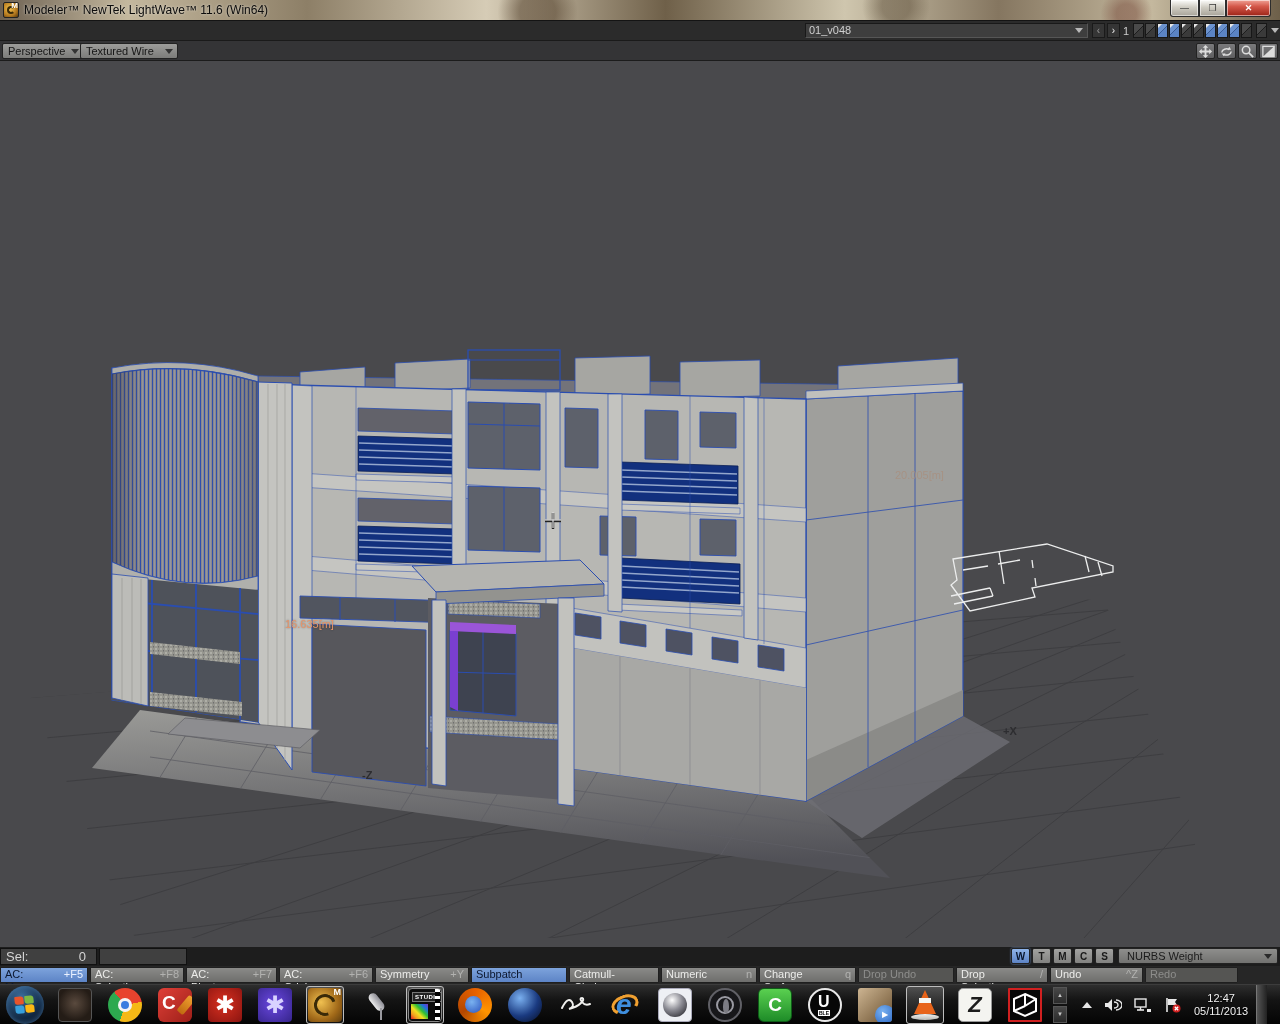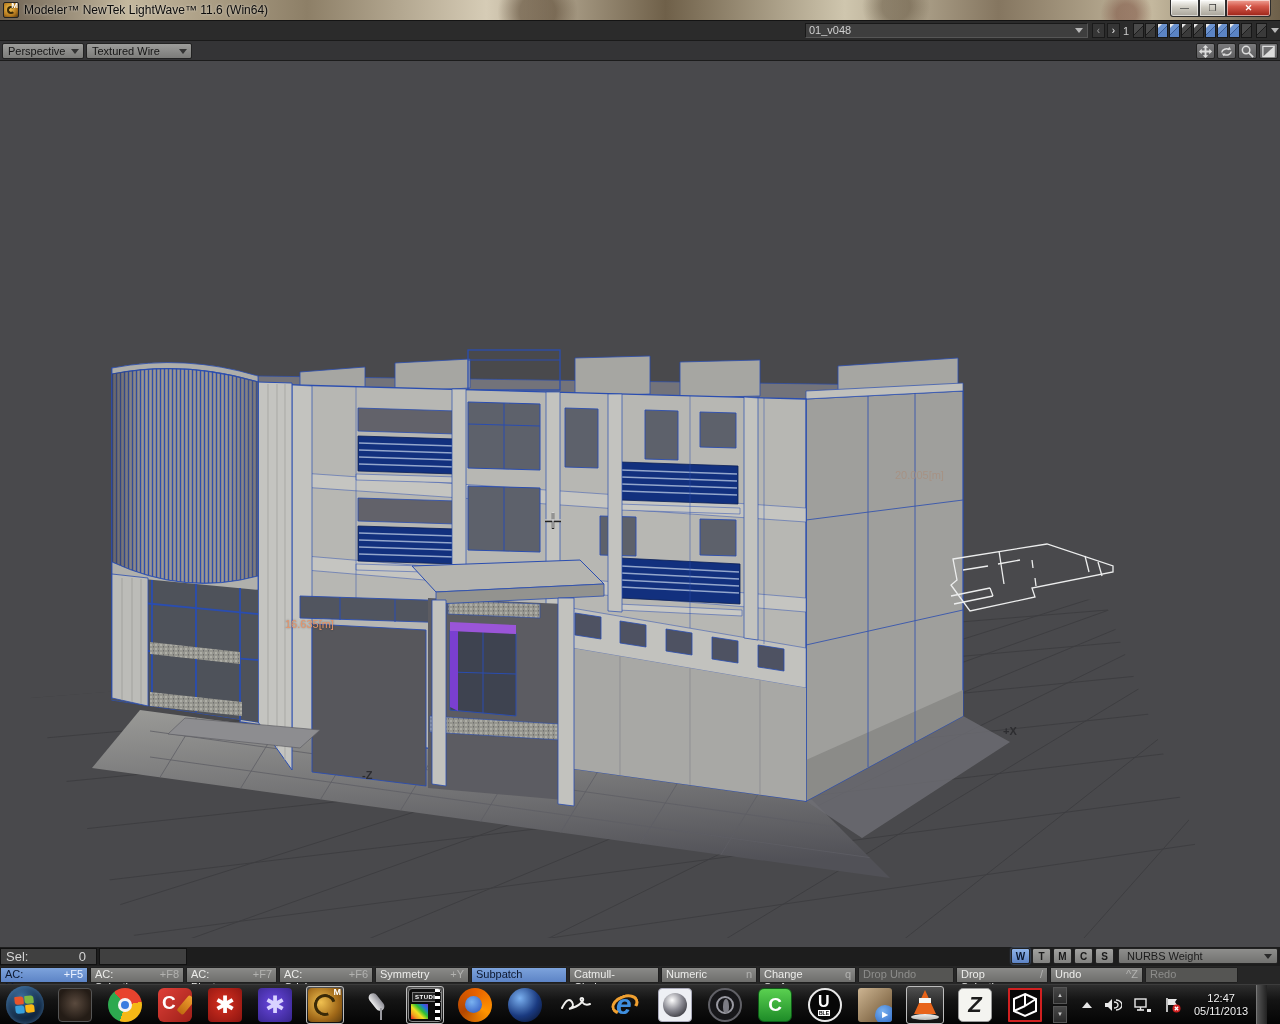--- a/index.html
+++ b/index.html
@@ -197,21 +197,21 @@
         <div class="layerbtn"></div>
       </div>
     <div class="layerextra"></div>
     <span class="caret bankcaret"></span>
   </div>
 
   <div class="viewheader">
     <div class="vh-drop" style="left:2px;width:82px">
       <span>Perspective</span><span class="caret"></span>
     </div>
-    <div class="vh-drop" style="left:86px;width:106px">
+    <div class="vh-drop" style="left:80px;width:98px">
       <span>Textured Wire</span><span class="caret"></span>
     </div>
     <div class="vh-tools">
       <div class="toolbtn">
         <svg width="15" height="15" viewBox="0 0 16 16">
             <path d="M8 1 L11 4 H9 V7 H12 V5 L15 8 L12 11 V9 H9 V12 H11 L8 15 L5 12 H7 V9 H4 V11 L1 8 L4 5 V7 H7 V4 H5 Z" fill="#ddd"></path>
           </svg>
       </div>
       <div class="toolbtn">
         <svg width="15" height="15" viewBox="0 0 16 16">

